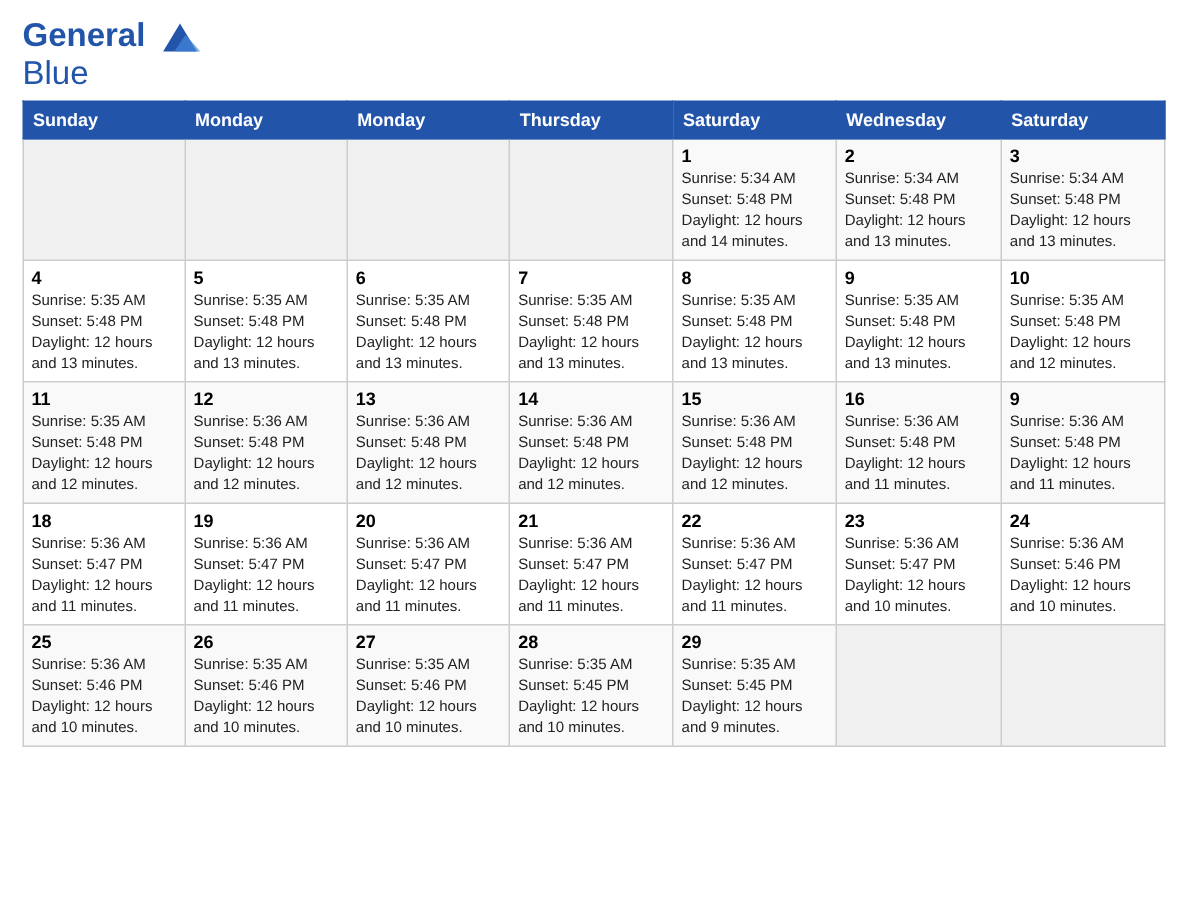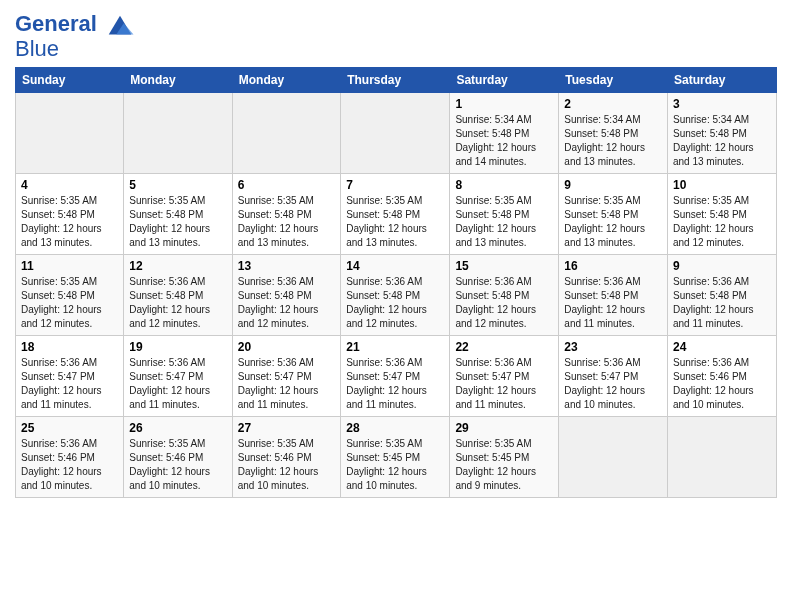--- a/index.html
+++ b/index.html
@@ -113,21 +113,21 @@
 </div>
 
 <table class="calendar">
   <thead>
     <tr id="header-row">
         <th>Sunday</th>
         <th>Monday</th>
         <th>Monday</th>
         <th>Thursday</th>
         <th>Saturday</th>
-        <th>Tuesday</th>
+        <th>Wednesday</th>
         <th>Saturday</th>
       </tr>
   </thead>
   <tbody id="calendar-body">
       <tr>
         <td class="empty"></td>
         <td class="empty"></td>
         <td class="empty"></td>
         <td class="empty"></td>
         <td>

